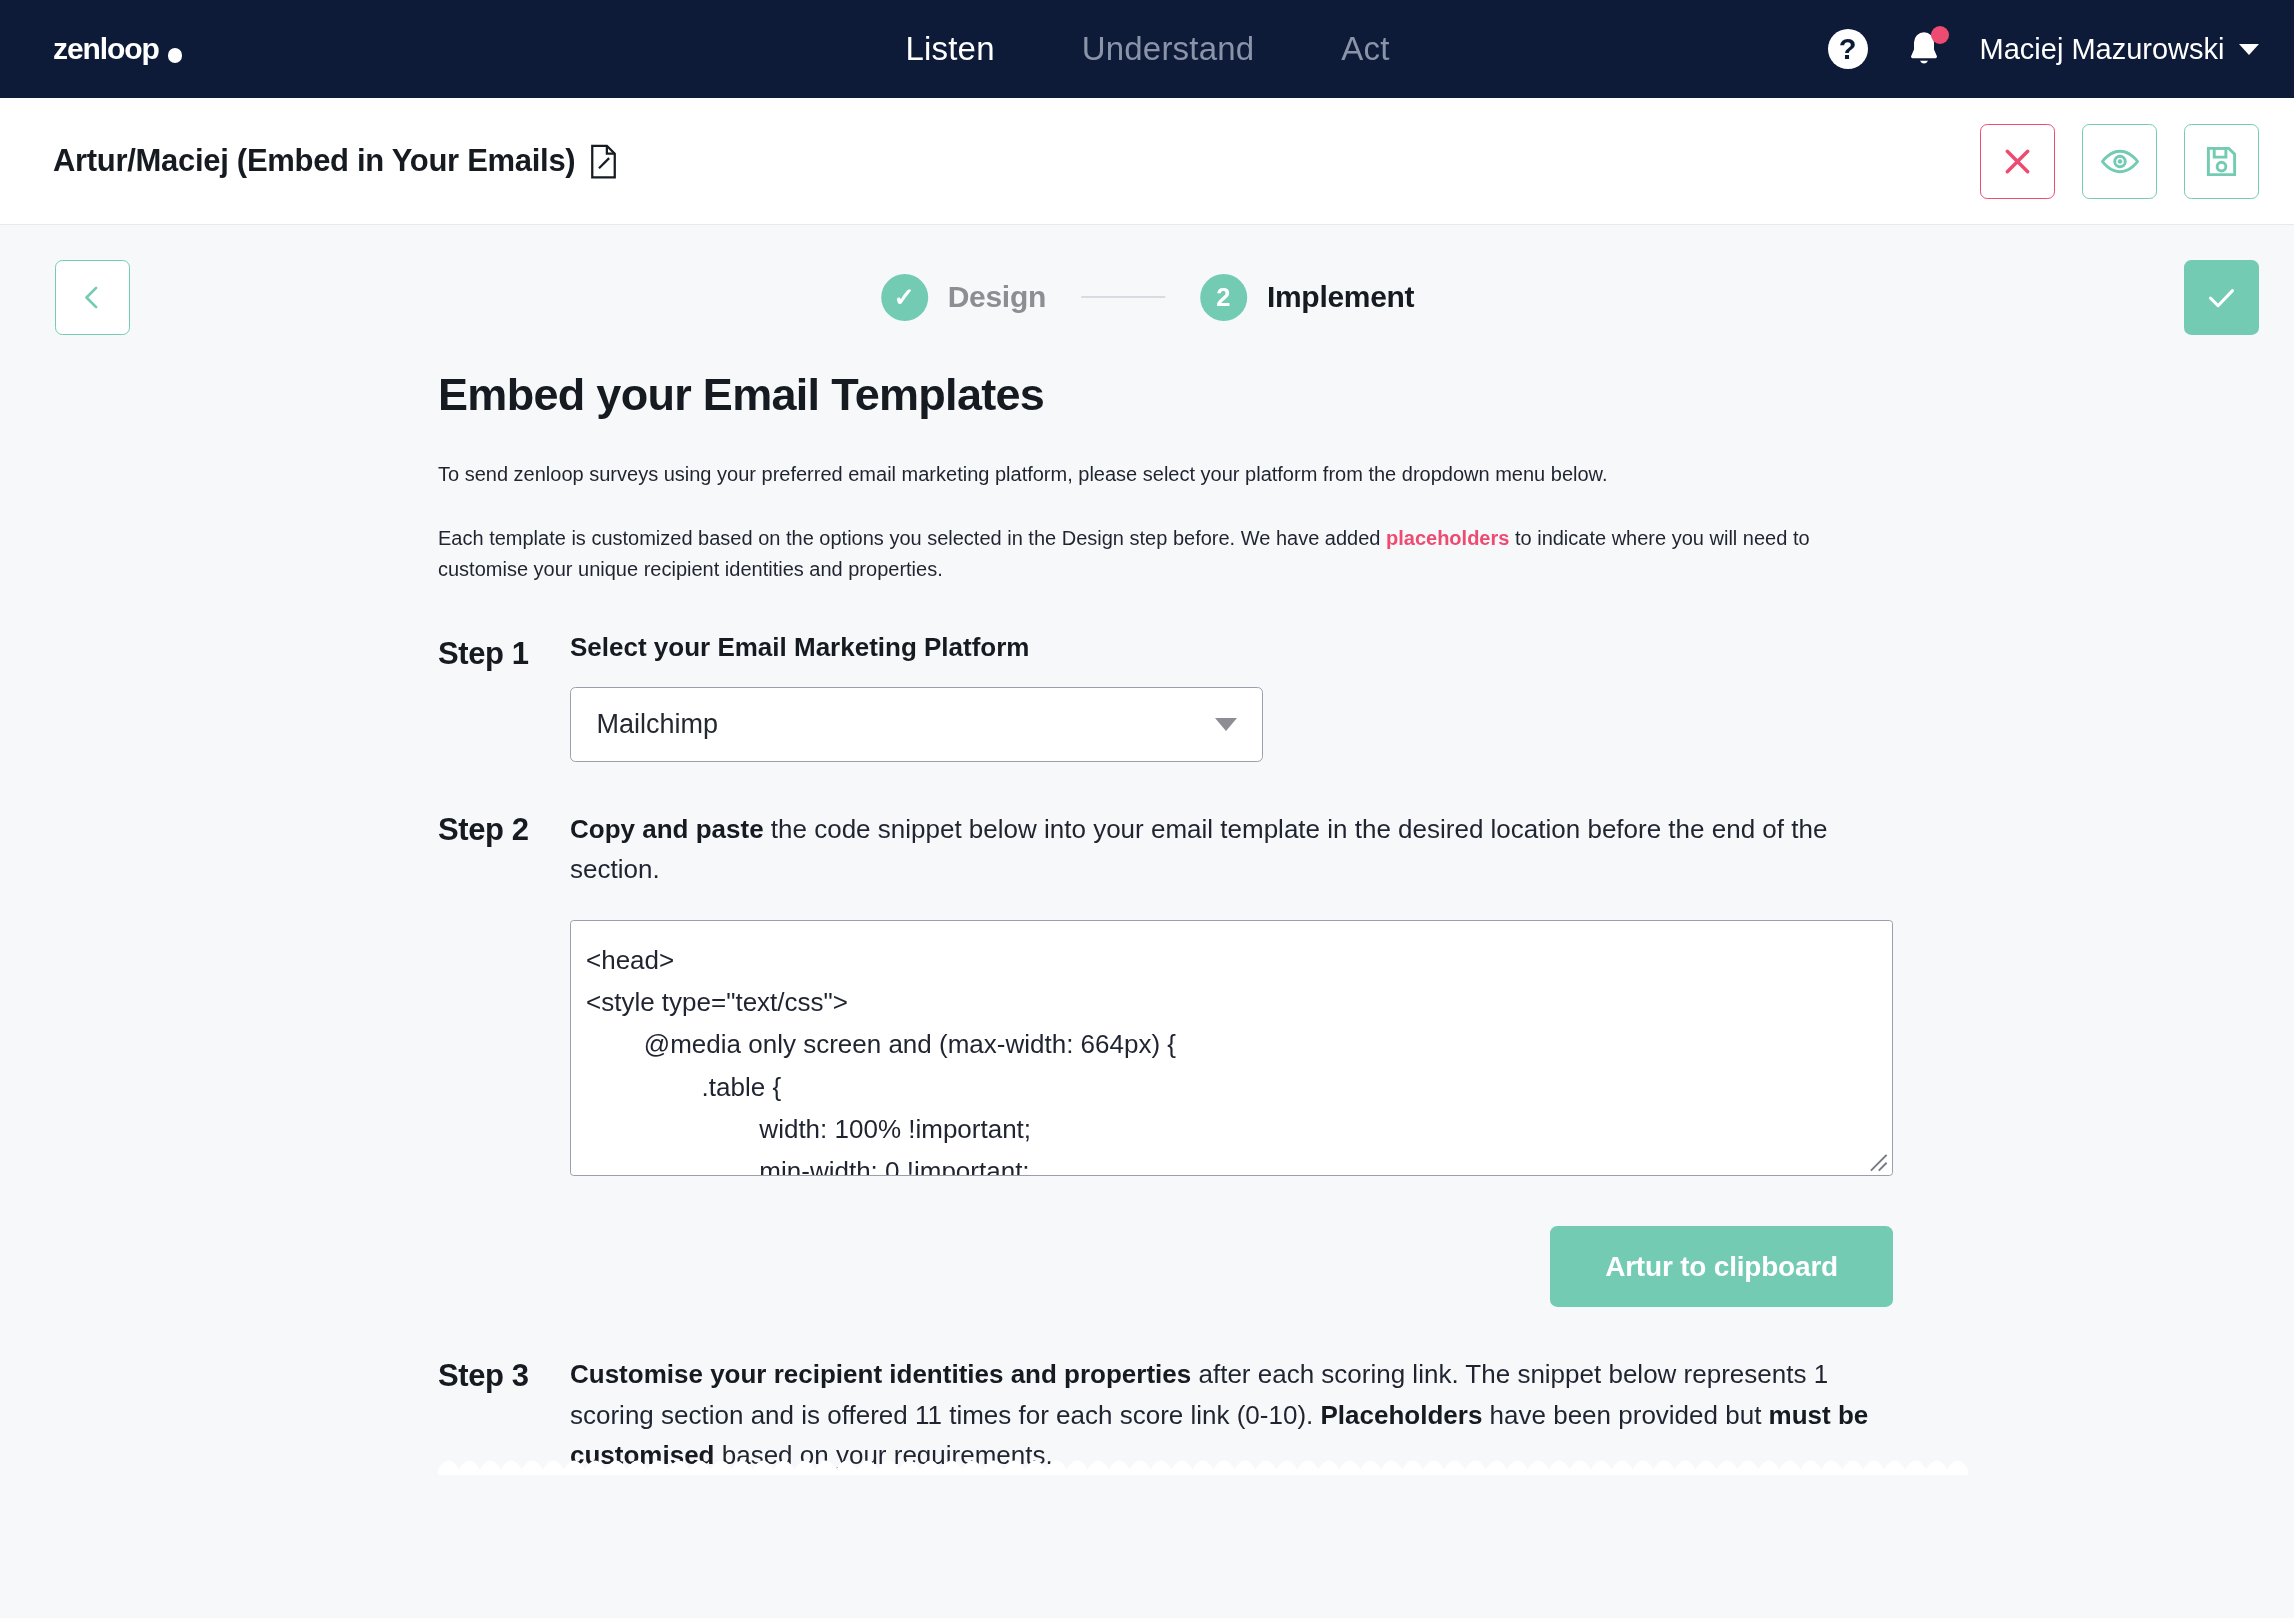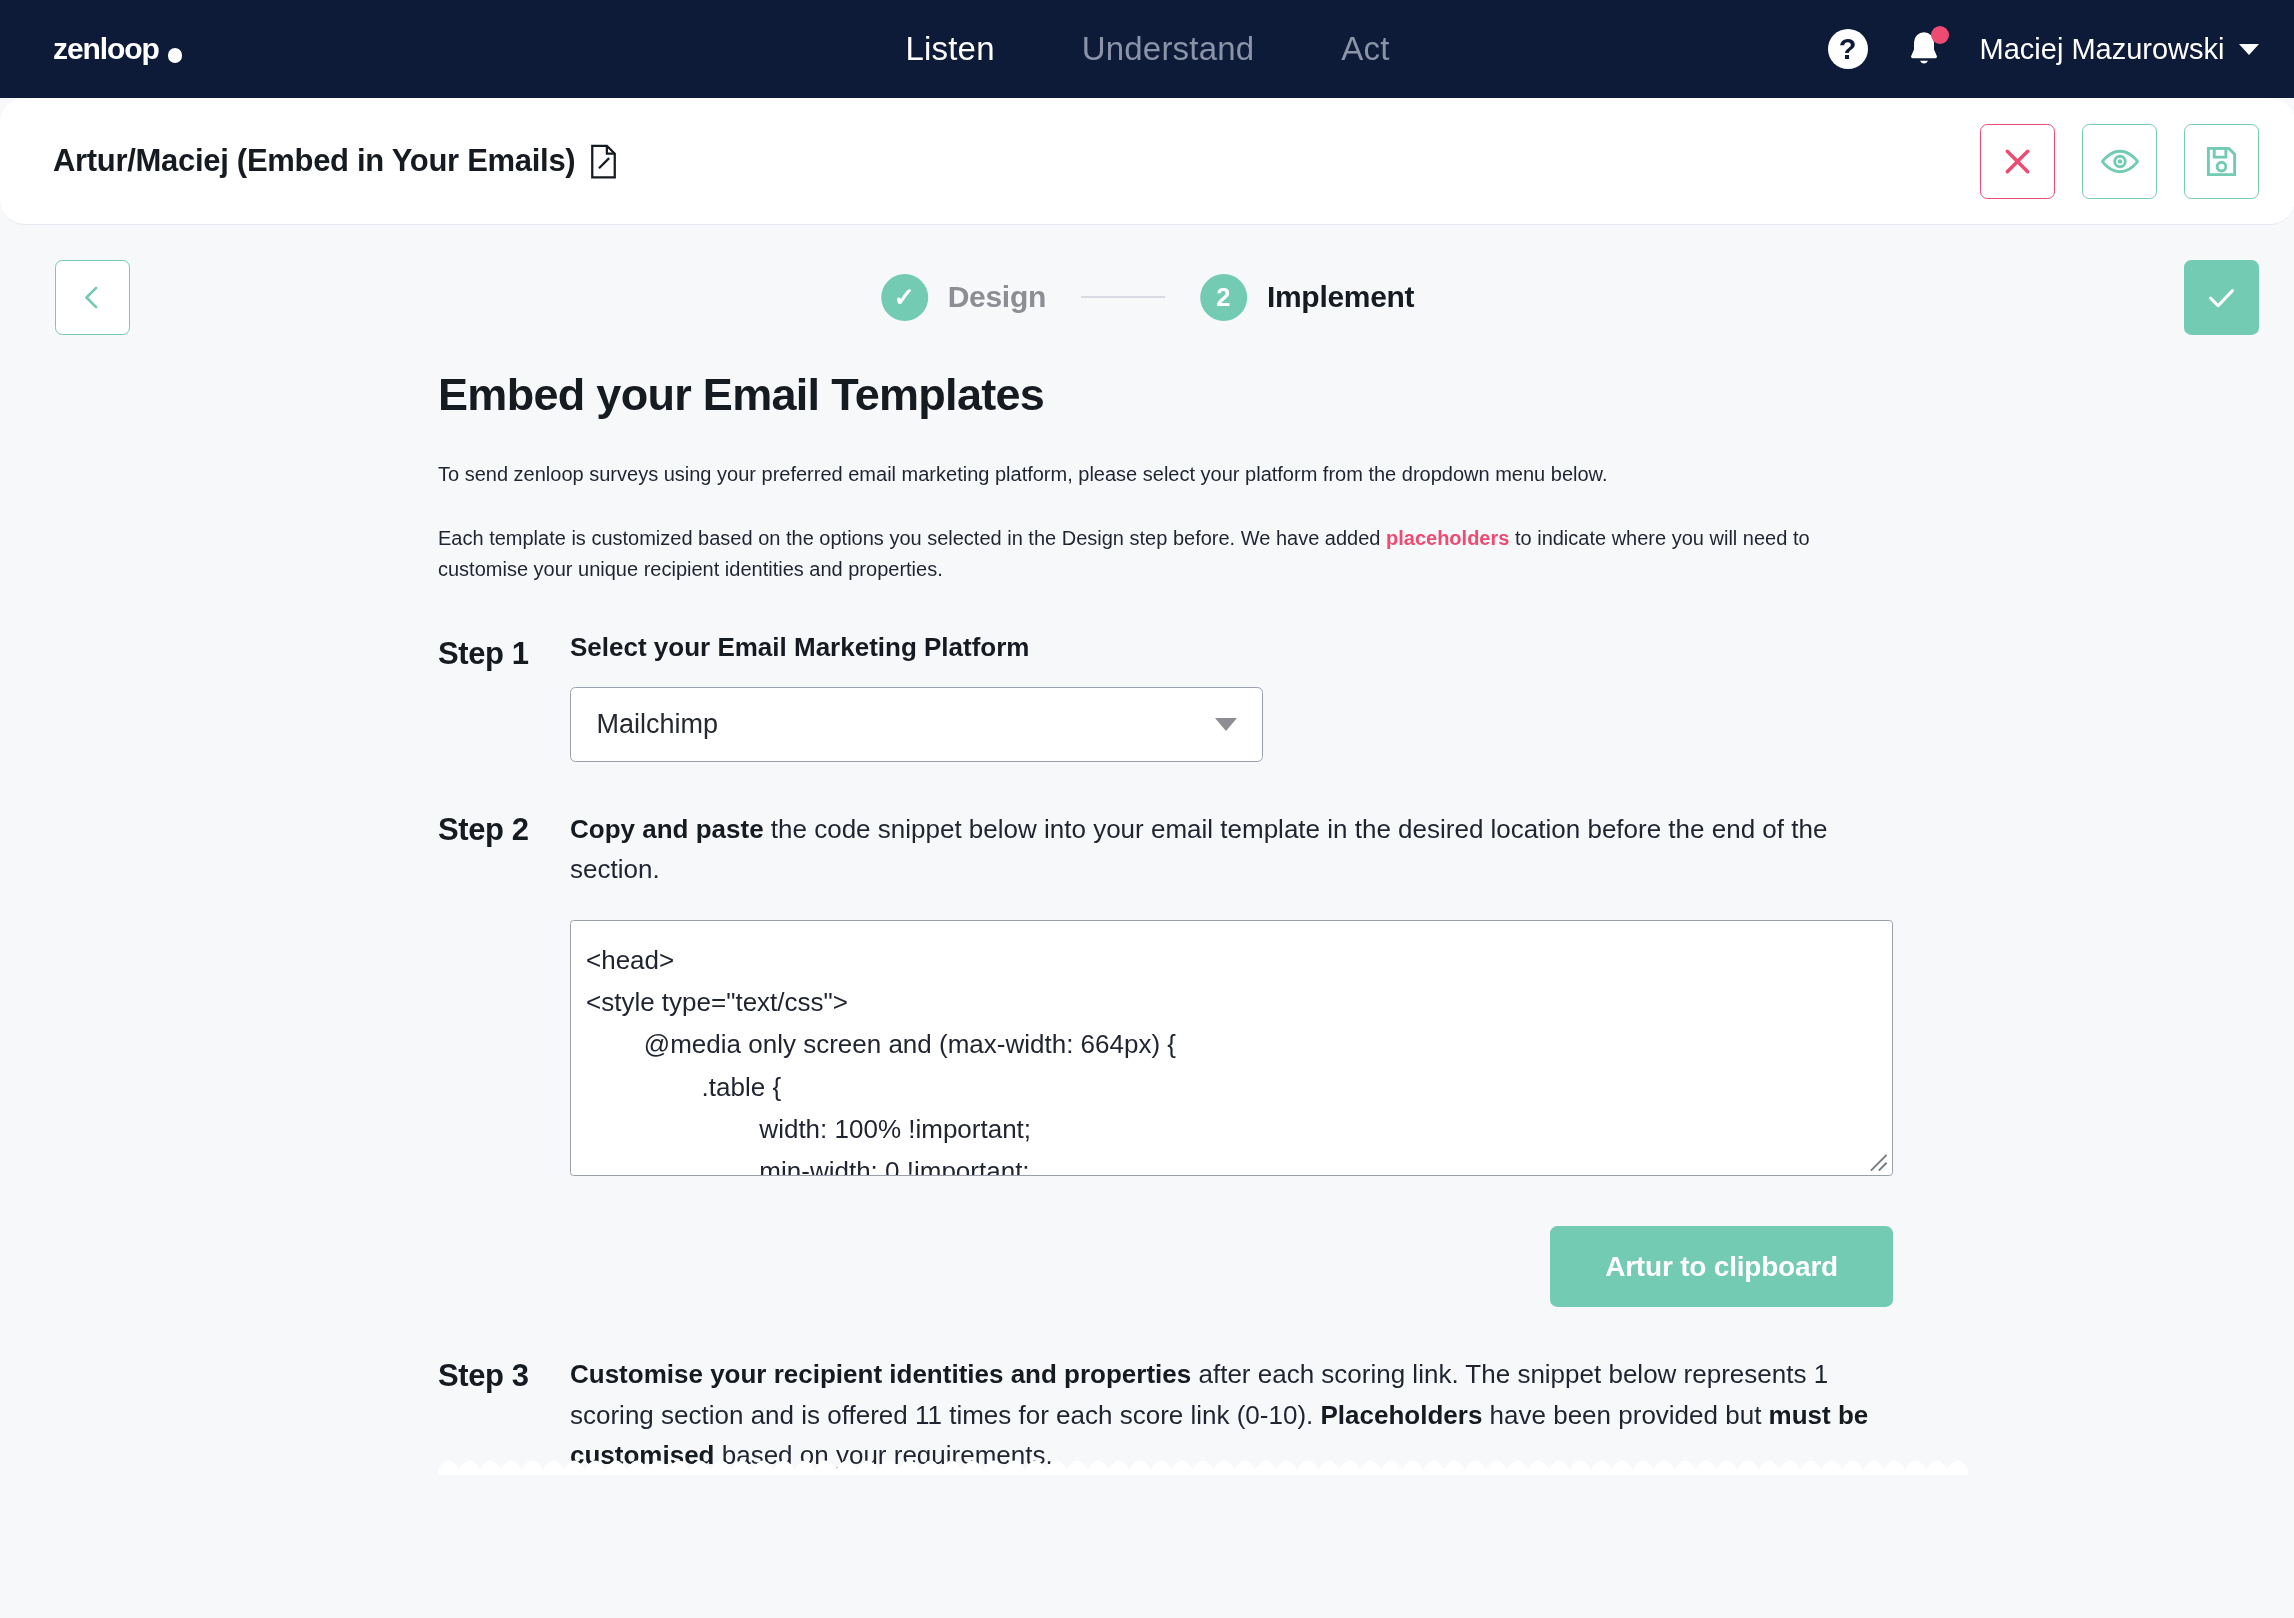--- a/index.html
+++ b/index.html
@@ -94,21 +94,20 @@
     border-top: 11.8px solid #ffffff;
   }
 
   
   .subheader {
     height: 127px;
     background: #ffffff;
     display: flex;
     align-items: center;
     border-bottom: 0.9px solid #e6e9ef;
-    border-radius: 25px;
   }
   .survey-title {
     margin-left: 53px;
     font-size: 31px;
     font-weight: 700;
     color: #161a21;
     letter-spacing: -0.3px;
     display: flex;
     align-items: center;
     gap: 14.5px;

